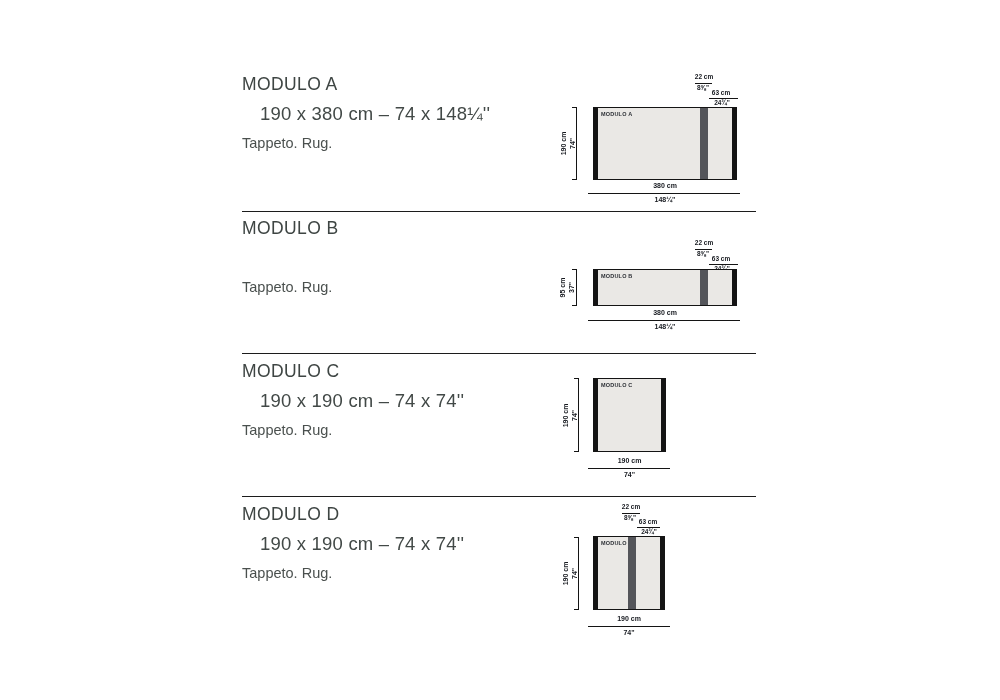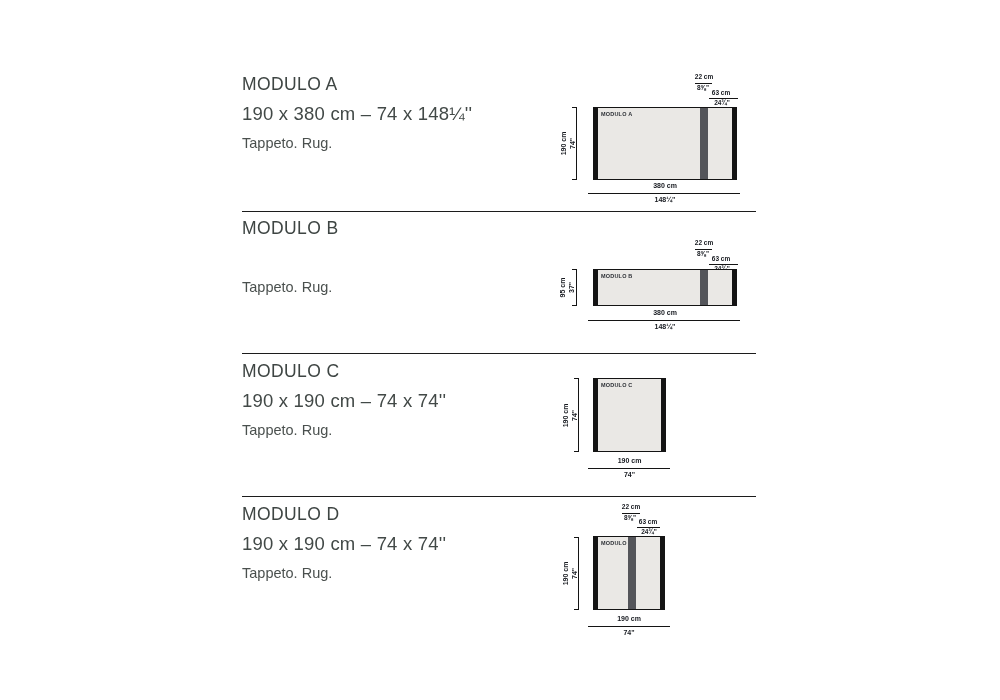--- a/index.html
+++ b/index.html
@@ -1,20 +1,20 @@
 <!DOCTYPE html>
 <html><head>
 <meta charset="utf-8">
 <style>
   html,body{margin:0;padding:0;background:#ffffff;}
   #page{position:relative;width:792px;height:700px;background:#ffffff;overflow:hidden;
         font-family:"Liberation Sans","DejaVu Sans",sans-serif;}
   .abs{position:absolute;}
   .title{font-size:17.5px;font-weight:400;color:#3e4543;letter-spacing:.4px;margin:0;}
-  .dims{font-size:18.5px;font-weight:400;color:#424947;letter-spacing:.2px;}
+  .dims{font-size:18.5px;font-weight:400;color:#424947;letter-spacing:.2px;margin-left:18px;}
   .caption{font-size:14.5px;font-weight:400;color:#4a504e;}
   .divider{position:absolute;height:1.4px;background:#1c1c1c;}
   .rug{position:absolute;background:#eae8e5;border:1.2px solid #141414;
        border-left-width:5px;border-right-width:5px;box-sizing:border-box;}
   .rug-label{font-size:5.5px;font-weight:700;color:#2b2e34;padding:3px 0 0 3px;letter-spacing:.2px;}
   .stripe{position:absolute;background:#54555a;}
   .dimtxt{position:absolute;font-size:7px;font-weight:700;color:#15181e;text-align:center;line-height:1;}
   .tiny{font-size:6.5px;}
   .hline{position:absolute;height:1px;background:#141414;}
   .vline{position:absolute;width:1px;background:#141414;}

